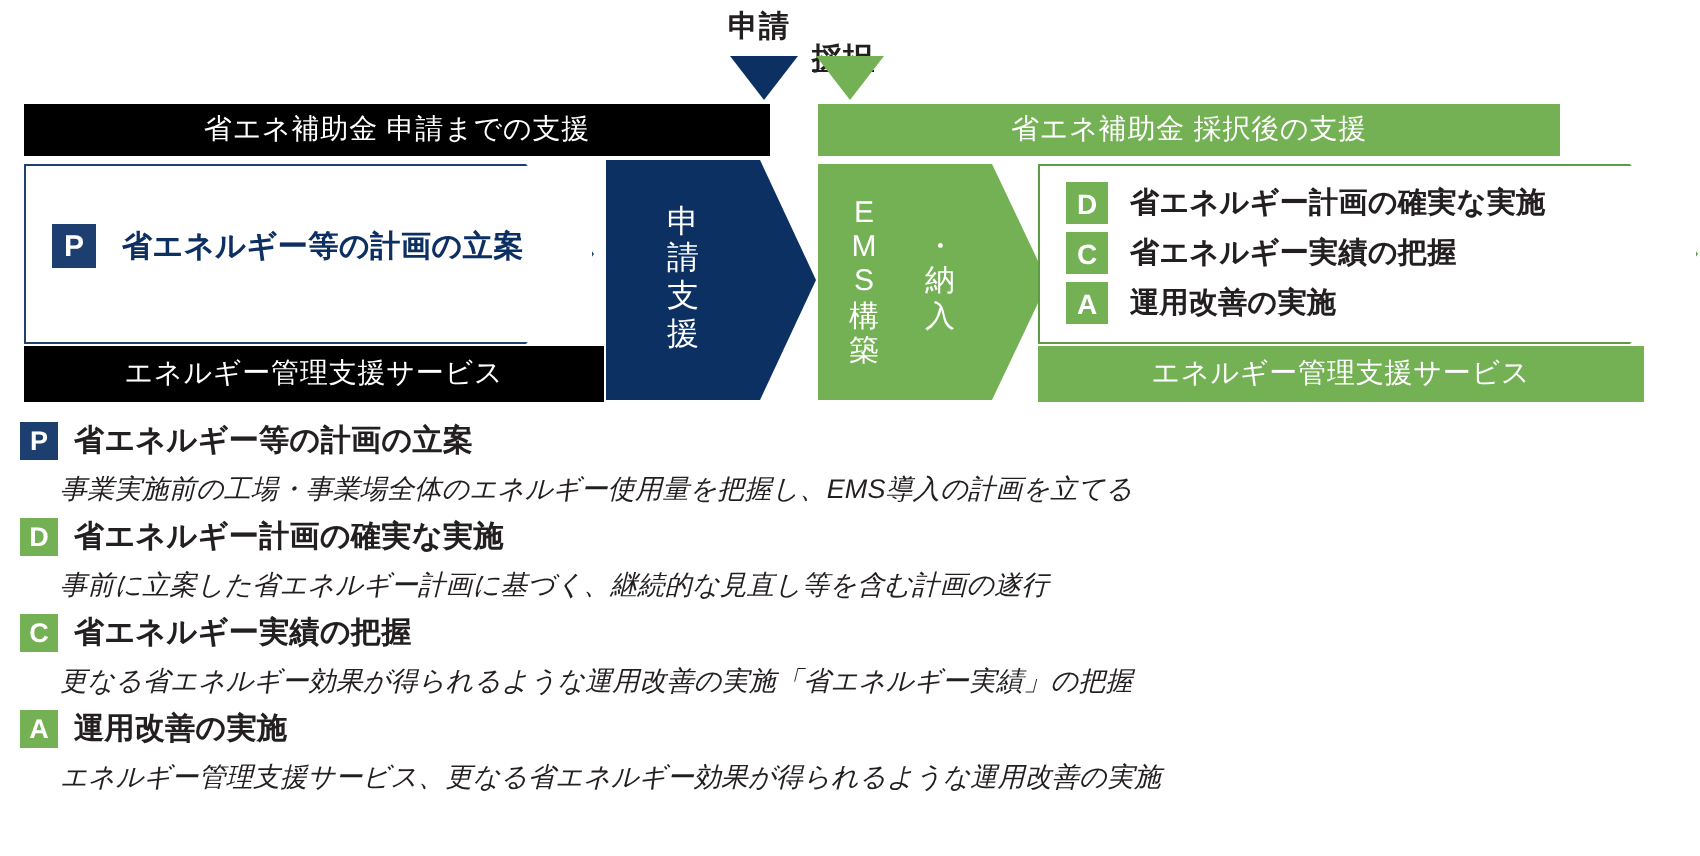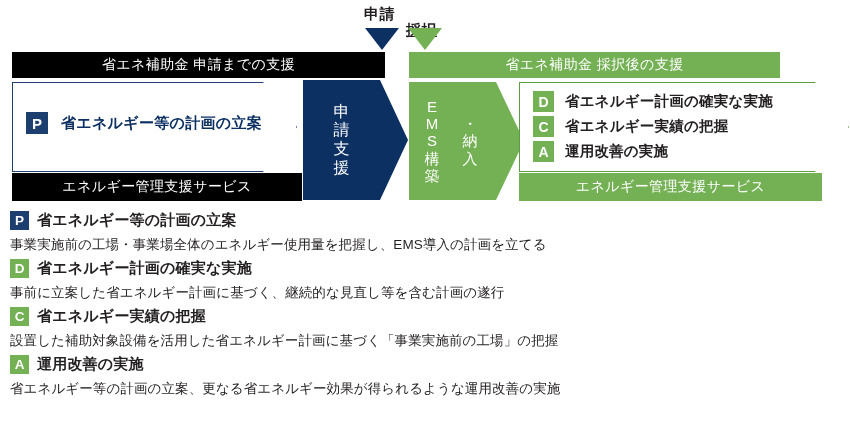--- a/index.html
+++ b/index.html
@@ -159,23 +159,24 @@
   .legend-title {
     font-size: 15px;
     font-weight: bold;
     color: #231f20;
     white-space: nowrap;
     letter-spacing: 0.2px;
   }
   .legend-desc {
     font-size: 13.5px;
     color: #231f20;
-    margin: 5px 0 0 0;
+    margin: 5px 0 0 20px;
     white-space: nowrap;
     letter-spacing: 0.1px;
+    font-style: italic;
   }
 </style>
 </head>
 <body>
 
 <div class="marker-label" style="left:364px; top:6px;">申請</div>
 <div class="marker-label" style="left:406px; top:22px;text-decoration:underline;">採択</div>
 
 <div class="tri tri-navy" style="left:365px; top:28px;"></div>
 <div class="tri tri-green" style="left:408px; top:28px;"></div>
@@ -254,24 +255,24 @@
       <span class="legend-title">省エネルギー計画の確実な実施</span>
     </div>
     <div class="legend-desc">事前に立案した省エネルギー計画に基づく、継続的な見直し等を含む計画の遂行</div>
   </div>
 
   <div class="legend-entry">
     <div class="legend-head">
       <span class="badge legend-badge badge-green">C</span>
       <span class="legend-title">省エネルギー実績の把握</span>
     </div>
-    <div class="legend-desc">設置した補助対象設備を活用した省エネルギー計画に基づく「事業実施前の工場」の把握</div>
+    <div class="legend-desc">更なる省エネルギー効果が得られるような運用改善の実施「省エネルギー実績」の把握</div>
   </div>
 
   <div class="legend-entry">
     <div class="legend-head">
       <span class="badge legend-badge badge-green">A</span>
       <span class="legend-title">運用改善の実施</span>
     </div>
-    <div class="legend-desc">省エネルギー等の計画の立案、更なる省エネルギー効果が得られるような運用改善の実施</div>
+    <div class="legend-desc">エネルギー管理支援サービス、更なる省エネルギー効果が得られるような運用改善の実施</div>
   </div>
 
 </div>
 
 </body></html>

